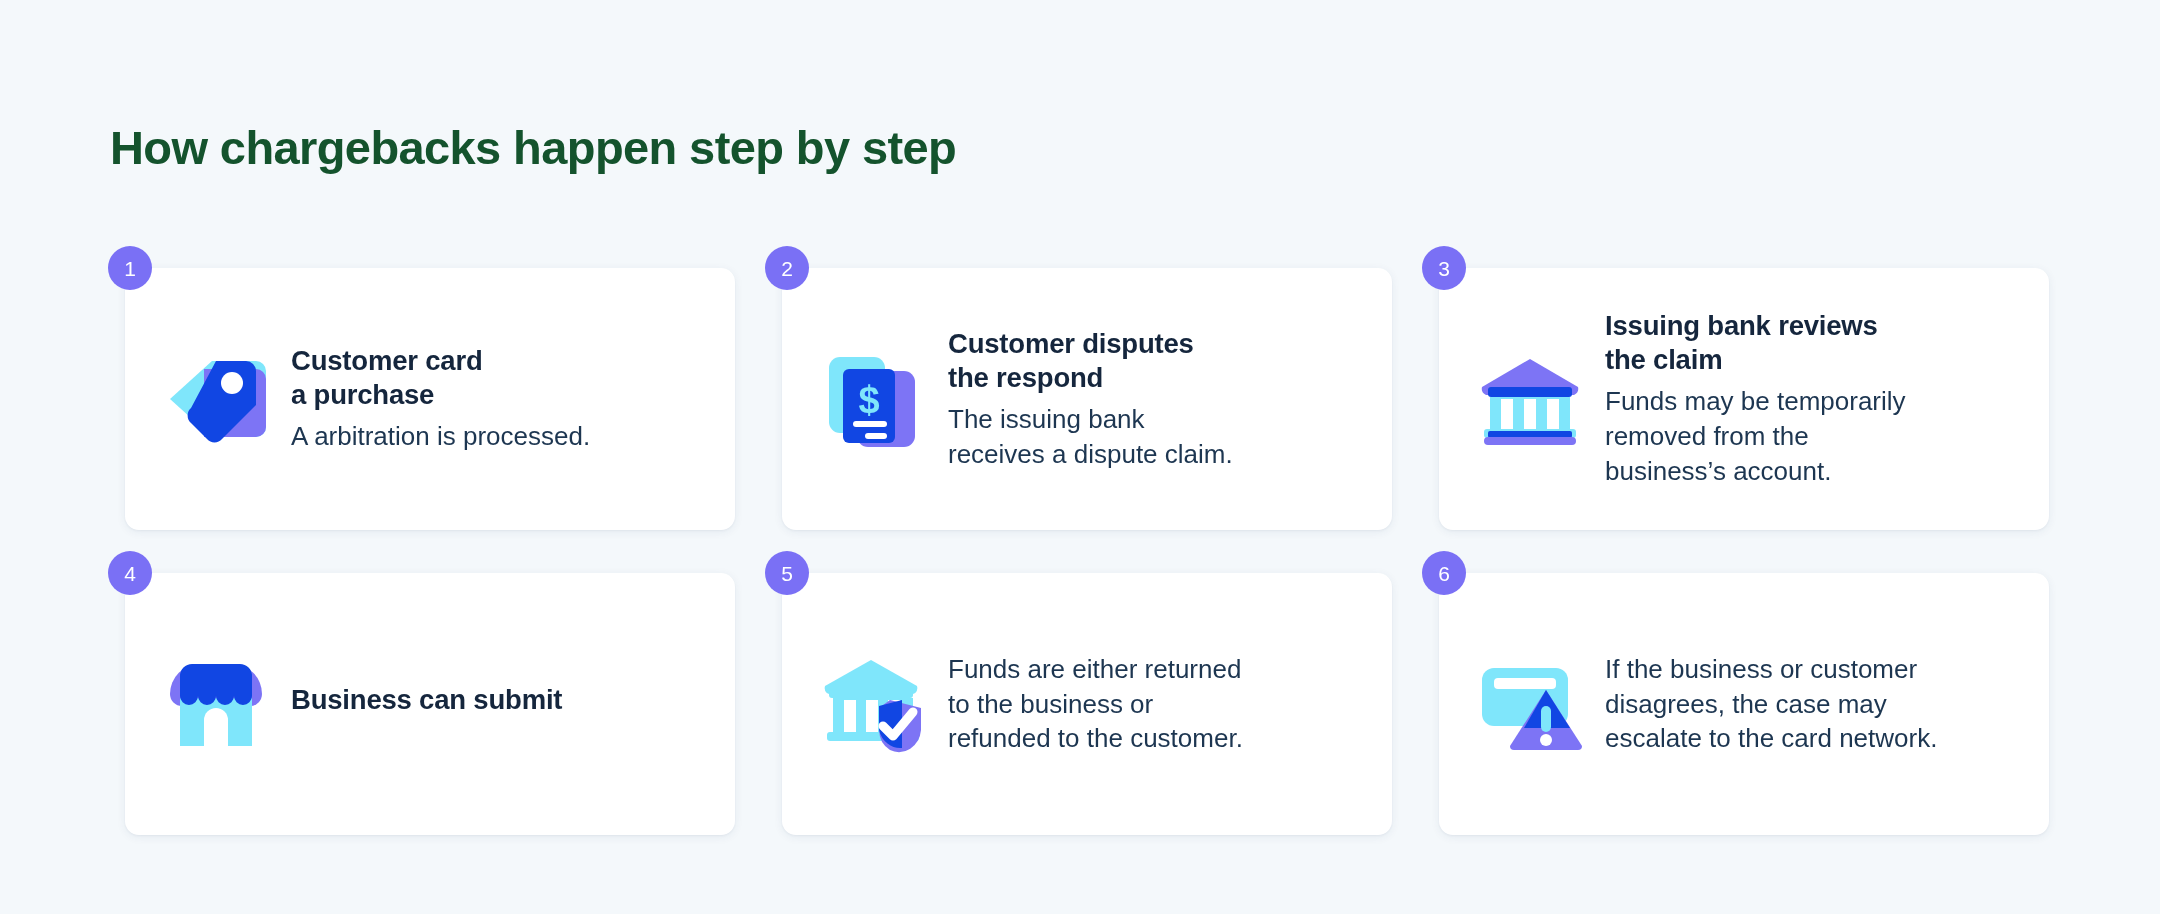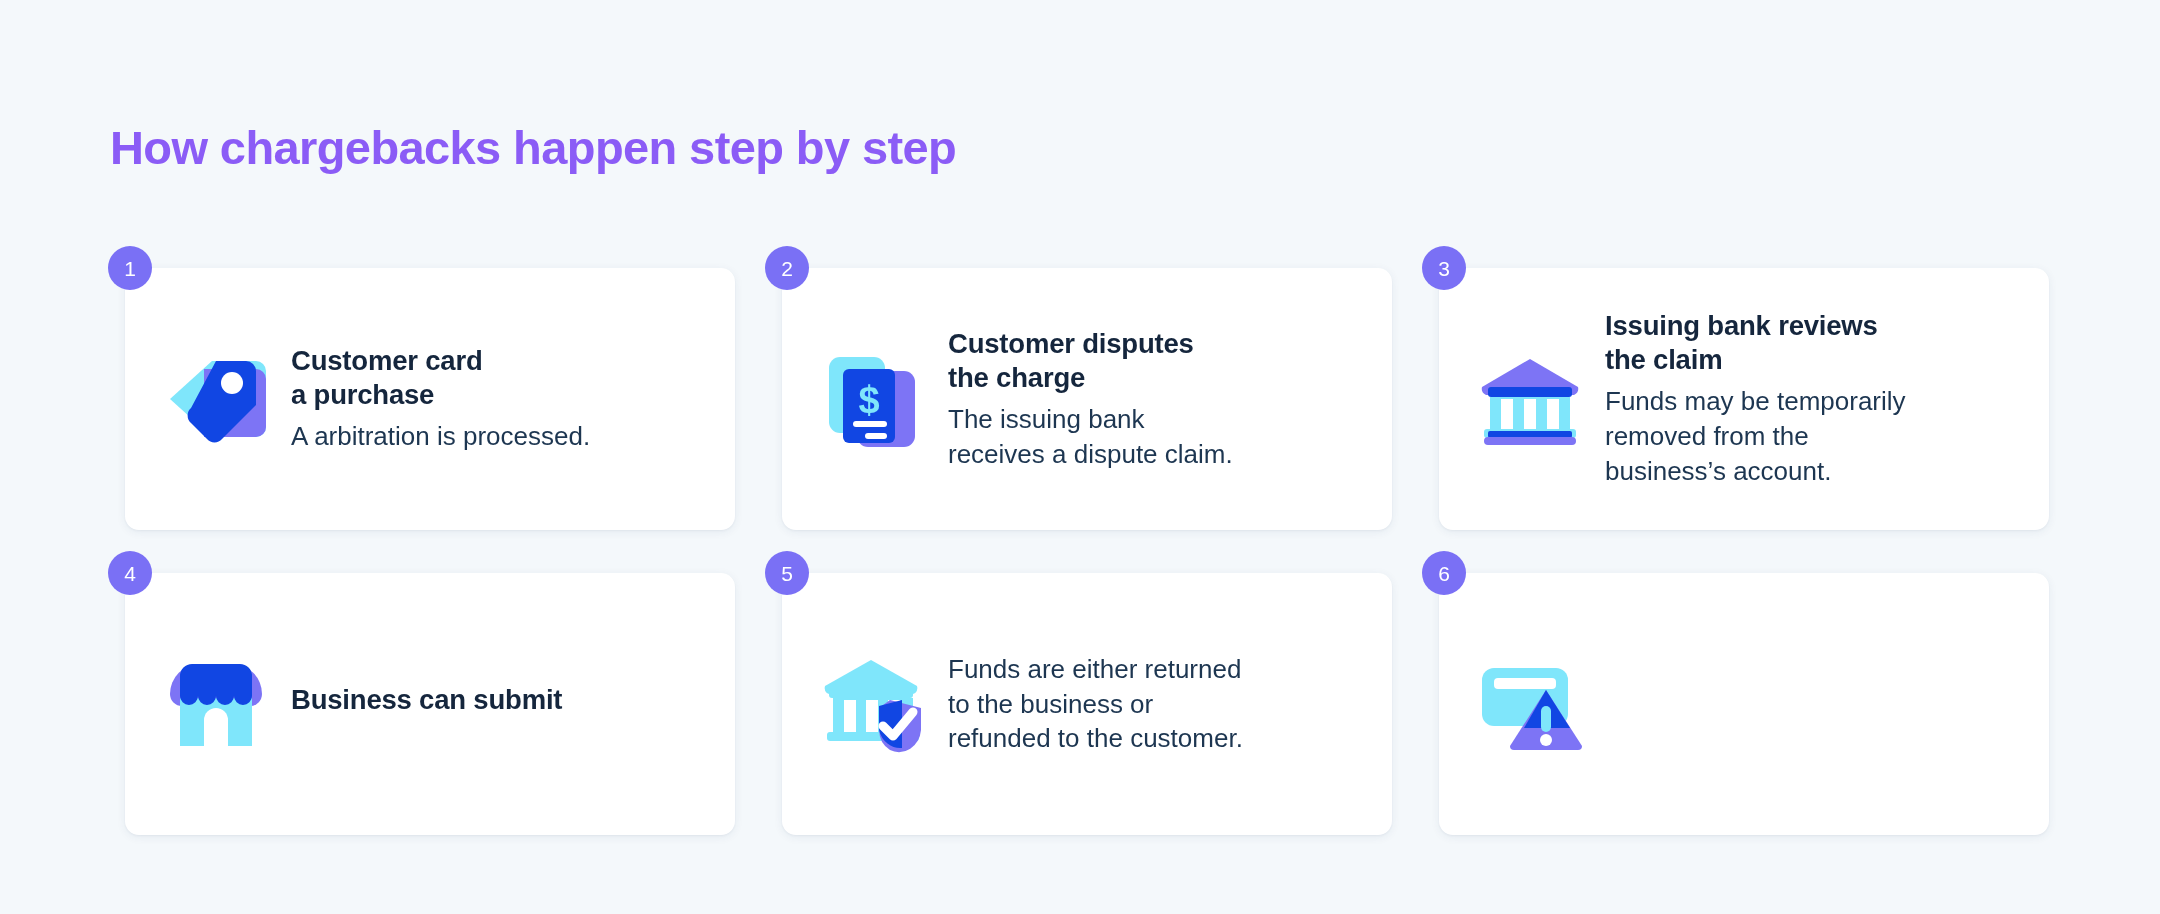--- a/index.html
+++ b/index.html
@@ -18,21 +18,21 @@
     width: 2160px;
     height: 914px;
     box-sizing: border-box;
   }
   .page-title {
     position: absolute;
     left: 110px;
     top: 90px;
     font-size: 47px;
     font-weight: bold;
-    color: #8b5cf6;
+    color: #14532d;
     letter-spacing: -0.6px;
     line-height: 1.15;
     white-space: nowrap;
   }
   .grid {
     position: absolute;
     left: 125px;
     top: 268px;
     width: 1925px;
     display: grid;
@@ -134,21 +134,21 @@
           <rect x="12" y="14" width="56" height="76" rx="11" fill="#7fe6fb"></rect>
           <rect x="40" y="28" width="58" height="76" rx="11" fill="#7d74f5"></rect>
           <rect x="26" y="26" width="52" height="74" rx="6" fill="#1146e3"></rect>
           <text x="52" y="70" font-family="&quot;Liberation Sans&quot;, sans-serif" font-size="38" font-weight="bold" fill="#7fe6fb" text-anchor="middle">$</text>
           <rect x="36" y="78" width="34" height="6" rx="3" fill="#ffffff"></rect>
           <rect x="48" y="90" width="22" height="6" rx="3" fill="#ffffff"></rect>
         </svg>
       </div>
       <div class="card-text">
         <div class="card-title">Customer disputes
-the charge</div>
+the respond</div>
         <div class="card-desc">The issuing bank
 receives a dispute claim.</div>
       </div>
     </div>
 
     <div class="card">
       <div class="badge">3</div>
       <div class="card-icon">
         <svg width="112" height="112" viewBox="0 0 112 112">
           <path d="M56 16 L104 44 A7 7 0 0 1 100 52 L12 52 A7 7 0 0 1 8 44 Z" fill="#7d74f5"></path>
@@ -216,17 +216,20 @@
         <svg width="112" height="112" viewBox="0 0 112 112">
           <rect x="8" y="20" width="86" height="58" rx="12" fill="#7fe6fb"></rect>
           <rect x="20" y="30" width="62" height="11" rx="4" fill="#ffffff"></rect>
           <path d="M72 42 L108 98 A4 4 0 0 1 104 102 L40 102 A4 4 0 0 1 36 98 Z" fill="#7d74f5"></path>
           <path d="M72 42 L96 80 L50 80 Z" fill="#1146e3"></path>
           <rect x="67" y="58" width="10" height="26" rx="5" fill="#7fe6fb"></rect>
           <circle cx="72" cy="92" r="6" fill="#ffffff"></circle>
         </svg>
       </div>
       <div class="card-text">
+        <div class="card-desc">If the business or customer
+disagrees, the case may
+escalate to the card network.</div>
       </div>
     </div>
 
   </div>
 </div>
 
 </body></html>

